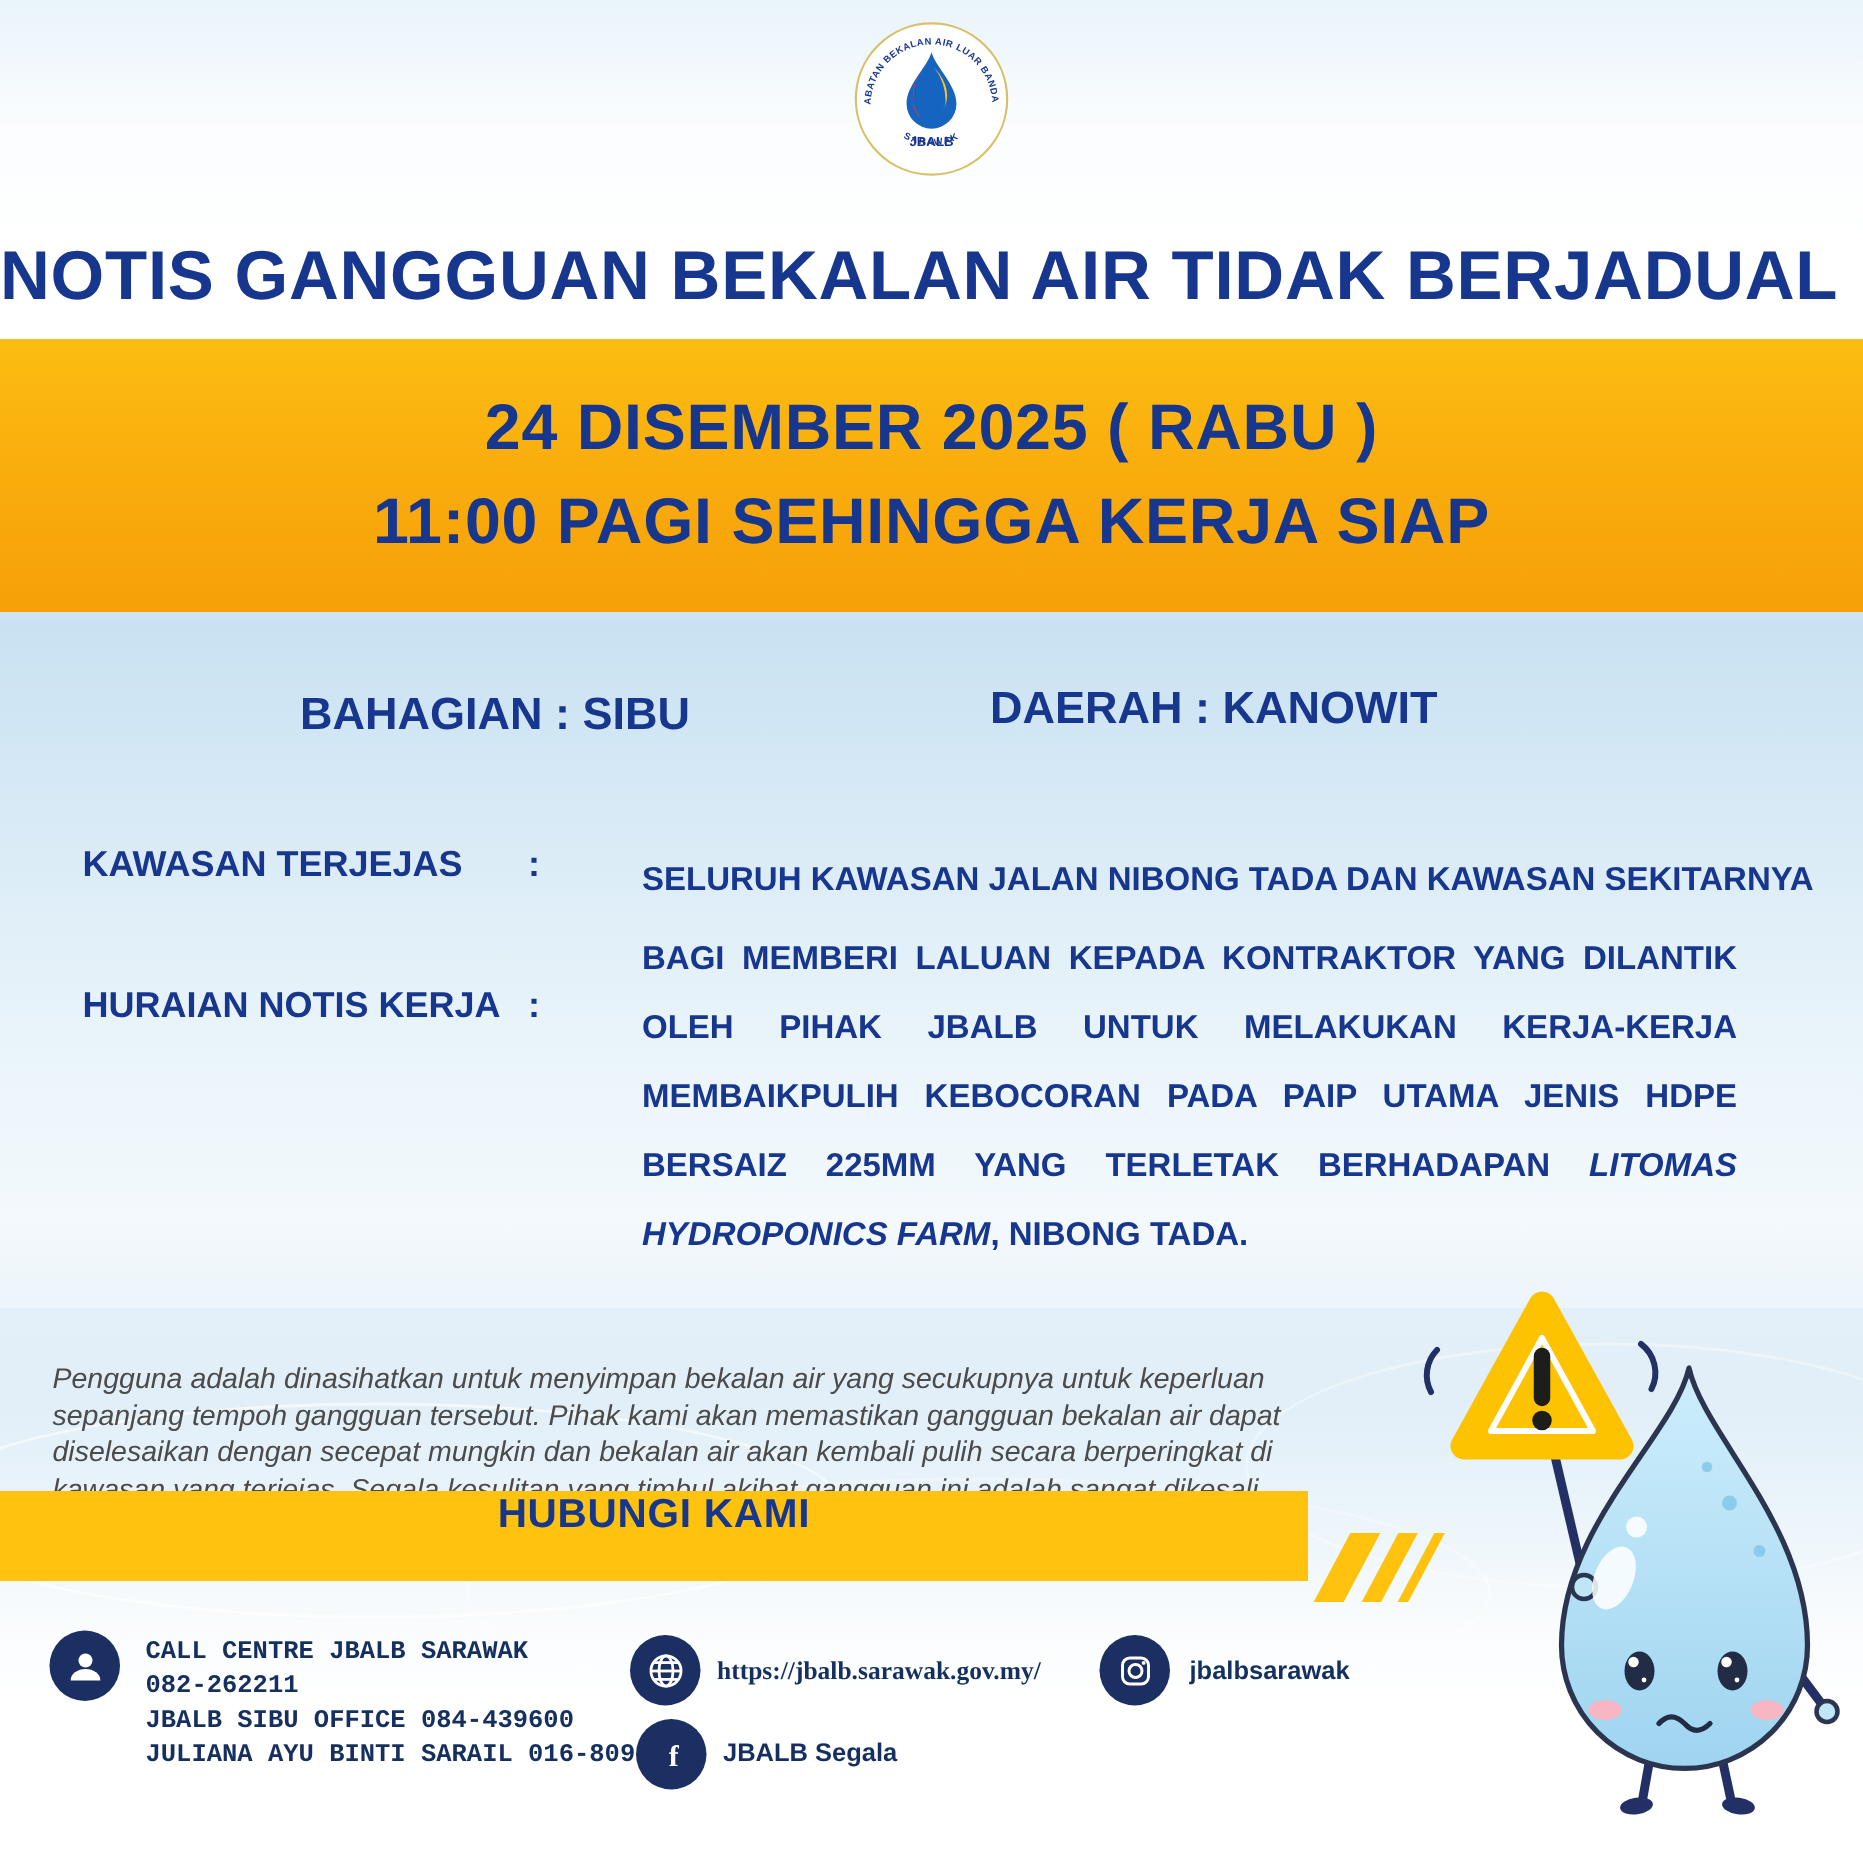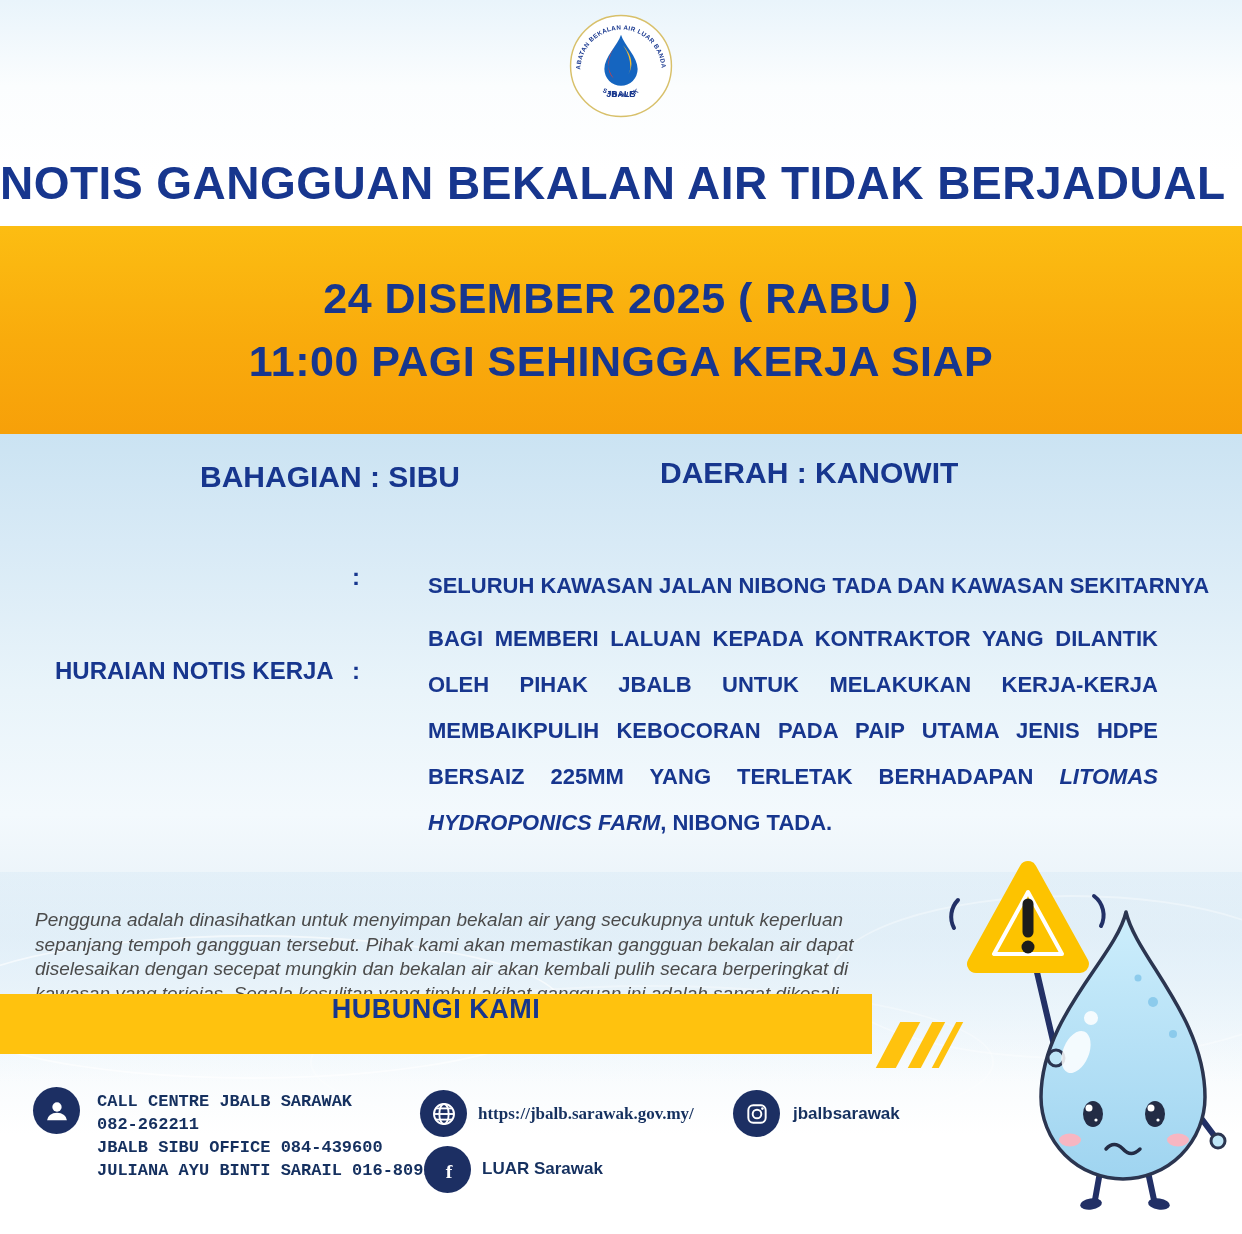--- a/index.html
+++ b/index.html
@@ -21,21 +21,21 @@
     pointer-events:none;z-index:0;}
 
   
   .logo{position:absolute;left:569px;top:14px;width:104px;height:104px;z-index:2;}
 
   
   .main-title{position:absolute;left:0;top:156px;width:1215px;text-align:center;
     font-size:46px;font-weight:bold;letter-spacing:.5px;white-space:nowrap;z-index:2;}
 
   
-  .orange-band{position:absolute;left:0;top:226px;width:1242px;height:208px;
+  .orange-band{position:absolute;left:0;top:226px;width:1242px;height:182px;
     background:linear-gradient(180deg,#fcbd12 0%,#f9ab0c 55%,#f7a009 100%);
     display:flex;flex-direction:column;align-items:center;justify-content:center;
     gap:14px;z-index:1;}
   .band-line{font-size:43px;font-weight:bold;color:#17368e;letter-spacing:.5px;white-space:nowrap;}
 
   
   .region-item{position:absolute;font-size:30px;font-weight:bold;white-space:nowrap;z-index:2;}
 
   
   .detail-label{position:absolute;font-size:24px;font-weight:bold;white-space:nowrap;z-index:2;}
@@ -103,20 +103,21 @@
   <div class="main-title navy">NOTIS GANGGUAN BEKALAN AIR TIDAK BERJADUAL</div>
 
   <div class="orange-band">
     <div class="band-line">24 DISEMBER 2025 ( RABU )</div>
     <div class="band-line">11:00 PAGI SEHINGGA KERJA SIAP</div>
   </div>
 
   <div class="region-item navy" style="left:660px;top:456px;">DAERAH : KANOWIT</div>
   <div class="region-item navy" style="left:200px;top:460px;">BAHAGIAN : SIBU</div>
 
+  <div class="detail-label navy" style="left:55px;top:563px;">KAWASAN TERJEJAS</div>
   <div class="detail-colon navy" style="left:352px;top:563px;">:</div>
   <div class="detail-value navy" style="left:428px;top:561px;white-space:nowrap;">SELURUH KAWASAN JALAN NIBONG TADA DAN KAWASAN SEKITARNYA</div>
 
   <div class="detail-label navy" style="left:55px;top:657px;">HURAIAN NOTIS KERJA</div>
   <div class="detail-colon navy" style="left:352px;top:657px;">:</div>
   <div class="huraian-para navy"><span>BAGI MEMBERI LALUAN KEPADA KONTRAKTOR YANG DILANTIK OLEH PIHAK JBALB UNTUK MELAKUKAN KERJA-KERJA MEMBAIKPULIH KEBOCORAN PADA PAIP UTAMA JENIS HDPE BERSAIZ 225MM YANG TERLETAK BERHADAPAN </span><span class="it">LITOMAS HYDROPONICS FARM</span><span>, NIBONG TADA.</span></div>
 
   <div class="disclaimer">Pengguna adalah dinasihatkan untuk menyimpan bekalan air yang secukupnya untuk keperluan sepanjang tempoh gangguan tersebut. Pihak kami akan memastikan gangguan bekalan air dapat diselesaikan dengan secepat mungkin dan bekalan air akan kembali pulih secara berperingkat di kawasan yang terjejas. Segala kesulitan yang timbul akibat gangguan ini adalah sangat dikesali.</div>
 
   <div class="hubungi-band">
@@ -157,21 +158,21 @@
       <circle cx="17" cy="7" r="1.2" fill="#ffffff" stroke="none"></circle>
     </svg>
   </div>
   <div class="contact-text" style="left:793px;top:1104px;">jbalbsarawak</div>
 
   <div class="icon-circle" style="left:424px;top:1146px;">
     <svg width="28" height="28" viewBox="0 0 24 24">
       <text x="13" y="18.5" font-size="17" font-weight="bold" fill="#ffffff" text-anchor="middle" font-family="Liberation Serif, serif">f</text>
     </svg>
   </div>
-  <div class="contact-text" style="left:482px;top:1159px;">LUAR Sarawak</div>
+  <div class="contact-text" style="left:482px;top:1159px;">JBALB Segala</div>
 
   <svg class="mascot" viewBox="0 0 294 382">
 
     <g>
       <line x1="88" y1="116" x2="109" y2="206" stroke="#223066" stroke-width="6" stroke-linecap="round"></line>
       <path d="M80,18 L28,112 L132,112 Z" fill="#fdc300" stroke="#fdc300" stroke-width="18" stroke-linejoin="round"></path>
       <path d="M80,40 L46,102 L114,102 Z" fill="none" stroke="#ffffff" stroke-width="4" stroke-linejoin="round"></path>
       <line x1="80" y1="52" x2="80" y2="80" stroke="#1d1d1b" stroke-width="11" stroke-linecap="round"></line>
       <circle cx="80" cy="95" r="6.5" fill="#1d1d1b"></circle>
       <path d="M146,44 a24,24 0 0 1 7,30" fill="none" stroke="#223066" stroke-width="4" stroke-linecap="round"></path>

